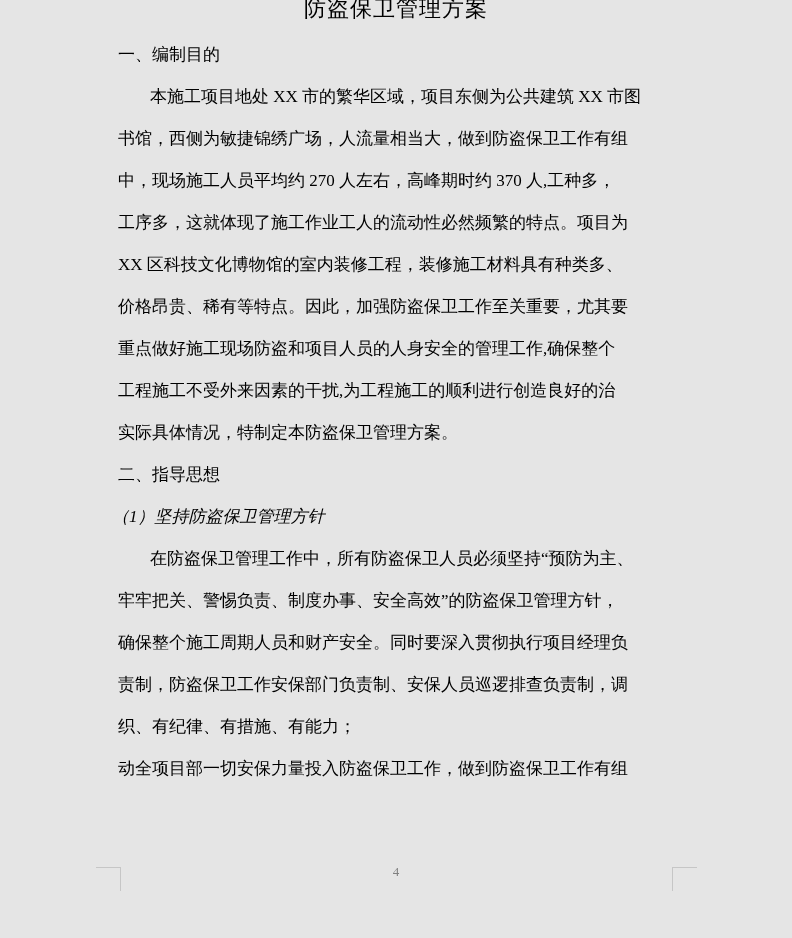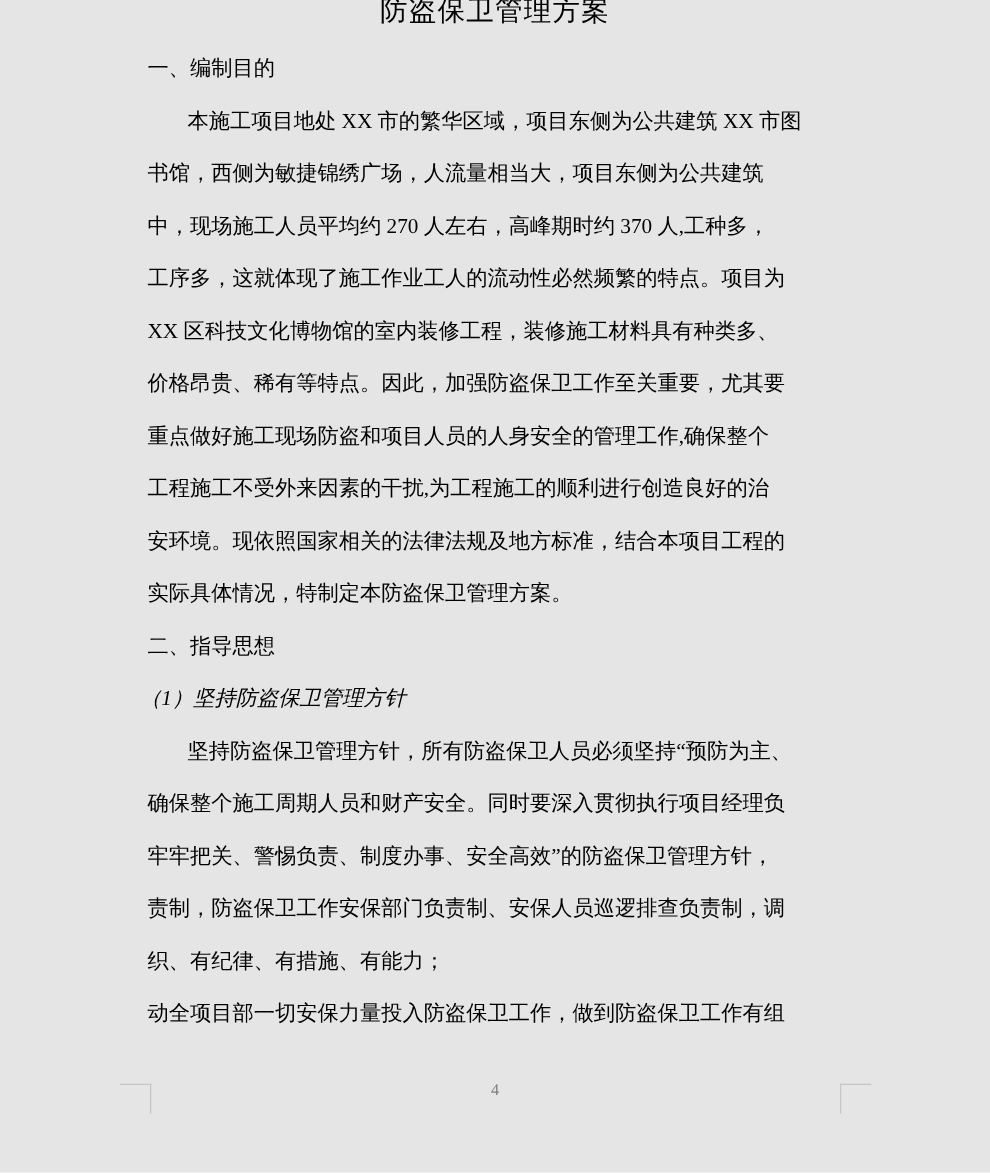--- a/index.html
+++ b/index.html
@@ -79,34 +79,33 @@
 </head>
 <body>
 
 <div class="page">
 
   <div class="doc-title">防盗保卫管理方案</div>
 
   <div class="doc-body">
       <div class="line heading">一、编制目的</div>
       <div class="line body-first">本施工项目地处 XX 市的繁华区域，项目东侧为公共建筑 XX 市图</div>
-      <div class="line body">书馆，西侧为敏捷锦绣广场，人流量相当大，项目东侧为公共建筑</div>
+      <div class="line body">书馆，西侧为敏捷锦绣广场，人流量相当大，做到防盗保卫工作有组</div>
       <div class="line body">中，现场施工人员平均约 270 人左右，高峰期时约 370 人,工种多，</div>
       <div class="line body">工序多，这就体现了施工作业工人的流动性必然频繁的特点。项目为</div>
       <div class="line body">XX 区科技文化博物馆的室内装修工程，装修施工材料具有种类多、</div>
       <div class="line body">价格昂贵、稀有等特点。因此，加强防盗保卫工作至关重要，尤其要</div>
       <div class="line body">重点做好施工现场防盗和项目人员的人身安全的管理工作,确保整个</div>
       <div class="line body">工程施工不受外来因素的干扰,为工程施工的顺利进行创造良好的治</div>
-      <div class="line body">安环境。现依照国家相关的法律法规及地方标准，结合本项目工程的</div>
       <div class="line body">实际具体情况，特制定本防盗保卫管理方案。</div>
       <div class="line heading">二、指导思想</div>
       <div class="line subheading">（1）坚持防盗保卫管理方针</div>
-      <div class="line body-first">坚持防盗保卫管理方针，所有防盗保卫人员必须坚持“预防为主、</div>
+      <div class="line body-first">在防盗保卫管理工作中，所有防盗保卫人员必须坚持“预防为主、</div>
+      <div class="line body">牢牢把关、警惕负责、制度办事、安全高效”的防盗保卫管理方针，</div>
       <div class="line body">确保整个施工周期人员和财产安全。同时要深入贯彻执行项目经理负</div>
-      <div class="line body">牢牢把关、警惕负责、制度办事、安全高效”的防盗保卫管理方针，</div>
       <div class="line body">责制，防盗保卫工作安保部门负责制、安保人员巡逻排查负责制，调</div>
       <div class="line body">织、有纪律、有措施、有能力；</div>
       <div class="line body">动全项目部一切安保力量投入防盗保卫工作，做到防盗保卫工作有组</div>
     </div>
 
   <div class="footer-page-number">4</div>
 
   <div class="crop-mark left"></div>
 
   <div class="crop-mark right"></div>

